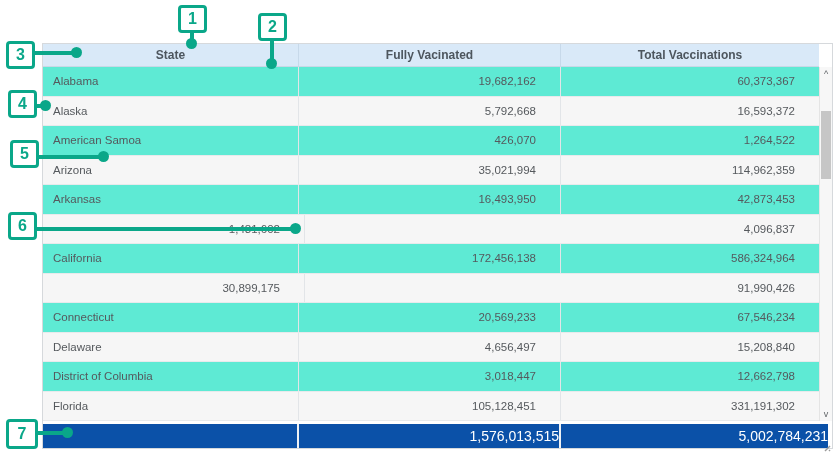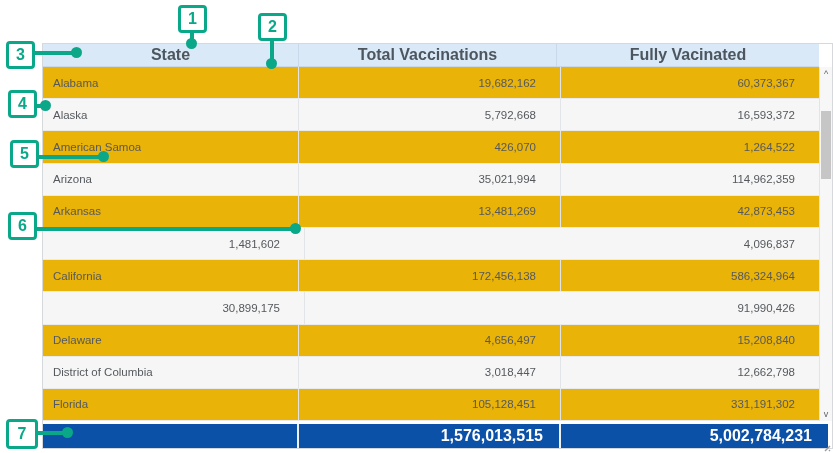--- a/index.html
+++ b/index.html
@@ -21,37 +21,37 @@
     background: #ffffff;
   }
   .t-header {
     position: absolute; left: 0; top: 0; right: 13px; height: 23px;
     display: flex;
     background: #d9e9f8;
     border-bottom: 1px solid #c9d8e6;
   }
   .t-header .h-cell {
     display: flex; align-items: center; justify-content: center;
-    font-size: 16px; font-weight: bold; color: #4d565e;
+    font-size: 12px; font-weight: bold; color: #4d565e;
     border-right: 1px solid #c7d9ea;
     overflow: hidden; white-space: nowrap;
   }
   .t-header .h-cell:last-child { border-right: none; }
 
   .col-state  { width: 256px; }
   .col-fv     { width: 262px; }
   .col-tv     { width: 256px; flex: 1; }
 
   .t-body {
     position: absolute; left: 0; top: 23px; right: 13px; bottom: 27px;
     display: flex; flex-direction: column;
   }
   .t-row {
     flex: 1; display: flex;
-    background: #eab308;
+    background: #5eead4;
     border-bottom: 1px solid #e8eaec;
   }
   .t-row:nth-child(even) { background: #f6f6f6; }
   .t-cell {
     display: flex; align-items: center;
     font-size: 11.5px; color: #55595d;
     border-right: 1px solid #e2e5e8;
     overflow: hidden; white-space: nowrap;
   }
   .t-cell:last-child { border-right: none; }
@@ -59,22 +59,22 @@
   .cell-num   { padding-right: 24px; justify-content: flex-end; }
 
   
   .t-total {
     position: absolute; left: 0; right: 4px; bottom: 0; height: 24px;
     display: flex;
     background: #0b51a8;
   }
   .t-total .tt-cell {
     display: flex; align-items: center; justify-content: flex-end;
-    font-size: 16px; font-weight: bold; color: #ffffff;
-    padding-right: 16px;
+    font-size: 14px; font-weight: normal; color: #ffffff;
+    padding-right: 0;
     border-right: 2px solid #eef1f4;
     overflow: hidden; white-space: nowrap;
   }
   .t-total .tt-cell:last-child { border-right: none; }
 
   
   .v-scrollbar {
     position: absolute; right: 0; top: 23px; bottom: 27px; width: 13px;
     background: #f7f7f7;
     border-left: 1px solid #e4e4e4;
@@ -143,22 +143,22 @@
 </style>
 </head>
 <body>
 
 <div class="page">
 
   <div class="table-widget">
 
     <div class="t-header">
       <div class="h-cell col-state">State</div>
+      <div class="h-cell col-fv">Fully Vacinated</div>
       <div class="h-cell col-tv">Total Vaccinations</div>
-      <div class="h-cell col-fv">Fully Vacinated</div>
     </div>
 
     <div class="t-body">
       <div class="t-row">
         <div class="t-cell col-state cell-state">Alabama</div>
         <div class="t-cell col-fv cell-num">19,682,162</div>
         <div class="t-cell col-tv cell-num">60,373,367</div>
       </div>
       <div class="t-row">
         <div class="t-cell col-state cell-state">Alaska</div>
@@ -170,35 +170,40 @@
         <div class="t-cell col-fv cell-num">426,070</div>
         <div class="t-cell col-tv cell-num">1,264,522</div>
       </div>
       <div class="t-row">
         <div class="t-cell col-state cell-state">Arizona</div>
         <div class="t-cell col-fv cell-num">35,021,994</div>
         <div class="t-cell col-tv cell-num">114,962,359</div>
       </div>
       <div class="t-row">
         <div class="t-cell col-state cell-state">Arkansas</div>
-        <div class="t-cell col-fv cell-num">13,481,269</div>
+        <div class="t-cell col-fv cell-num">16,493,950</div>
         <div class="t-cell col-tv cell-num">42,873,453</div>
       </div>
       <div class="t-row">
         <div class="t-cell col-fv cell-num">1,481,602</div>
         <div class="t-cell col-tv cell-num">4,096,837</div>
       </div>
       <div class="t-row">
         <div class="t-cell col-state cell-state">California</div>
         <div class="t-cell col-fv cell-num">172,456,138</div>
         <div class="t-cell col-tv cell-num">586,324,964</div>
       </div>
       <div class="t-row">
         <div class="t-cell col-fv cell-num">30,899,175</div>
         <div class="t-cell col-tv cell-num">91,990,426</div>
+      </div>
+      <div class="t-row">
+        <div class="t-cell col-state cell-state">Connecticut</div>
+        <div class="t-cell col-fv cell-num">20,569,233</div>
+        <div class="t-cell col-tv cell-num">67,546,234</div>
       </div>
       <div class="t-row">
         <div class="t-cell col-state cell-state">Delaware</div>
         <div class="t-cell col-fv cell-num">4,656,497</div>
         <div class="t-cell col-tv cell-num">15,208,840</div>
       </div>
       <div class="t-row">
         <div class="t-cell col-state cell-state">District of Columbia</div>
         <div class="t-cell col-fv cell-num">3,018,447</div>
         <div class="t-cell col-tv cell-num">12,662,798</div>

